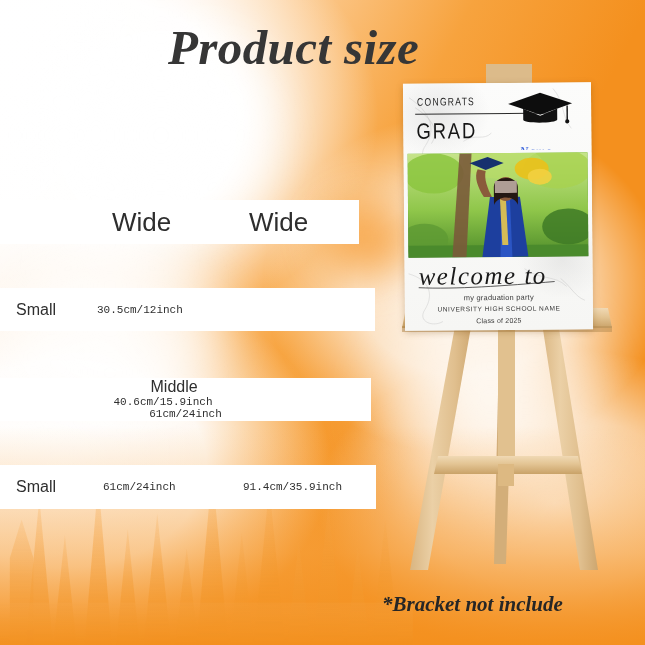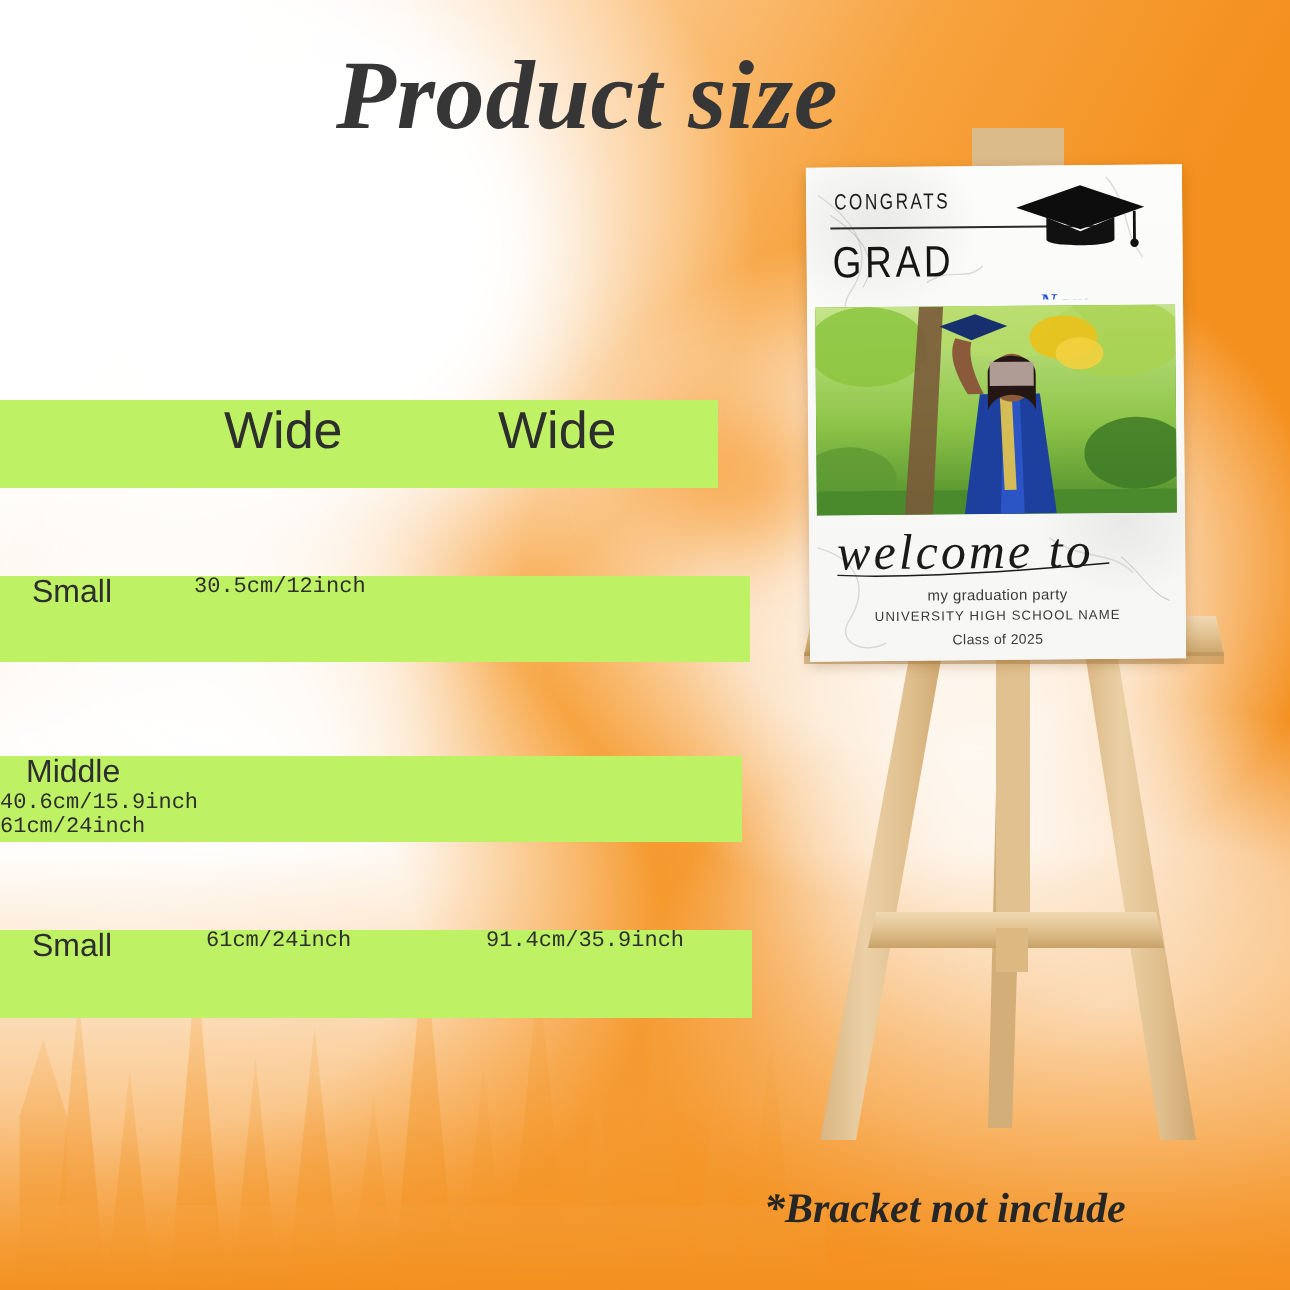--- a/index.html
+++ b/index.html
@@ -69,22 +69,22 @@
     font-size:49px; line-height:1.05;
     color:#363636;
     letter-spacing:.4px;
     white-space:nowrap;
   }
 
   
   .table { position:absolute; left:0; top:0; width:100%; height:100%; }
   .row {
     position:absolute; left:0;
-    background:#bef264;
-    display:flex; 
+    background:#ffffff;
+    display:flex; align-items:center;
   }
   .row.header  { top:200px; height:44px; width:359px; }
   .row.r-small { top:288px; height:43px; width:375px; }
   .row.r-mid   { top:378px; height:43px; width:371px;flex-direction:column; }
   .row.r-large { top:465px; height:44px; width:376px; }
 
   .cell {
     color:#2E2E2E;
     white-space:nowrap;
     font-family:"Liberation Sans", sans-serif;

